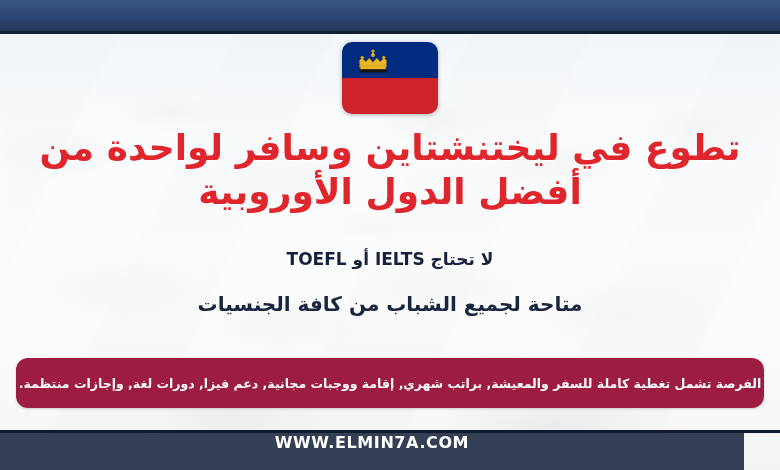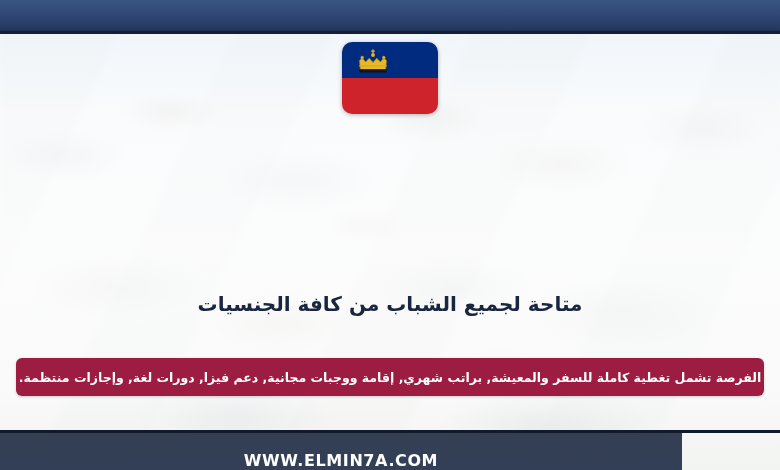--- a/index.html
+++ b/index.html
@@ -99,41 +99,41 @@
     font-weight:bold; font-size:17px; color:#16213e;
   }
   .sub2 {
     position:absolute; left:0; right:0; top:292px;
     direction:rtl; text-align:center;
     font-weight:bold; font-size:20px; color:#1a2540;
   }
 
   
   .benefits-bar {
-    position:absolute; left:16px; top:358px; width:748px; height:38px;
+    position:absolute; left:16px; top:358px; width:748px; height:50px;
     background:#9d1c41;
-    border-radius:6px;
+    border-radius:12px;
     display:flex; align-items:center; justify-content:center;
     box-shadow:0 1px 3px rgba(0,0,0,.18);
   }
   .benefits-text {
     direction:rtl; text-align:center;
     color:#ffffff; font-weight:bold; font-size:12.5px;
     padding:0 10px; white-space:nowrap;
   }
 
   
   .footer-rule {
     position:absolute; left:0; top:430px; width:780px; height:3px;
     background:#101a2c;
   }
   .footer-bar {
-    position:absolute; left:0; top:433px; width:682px; height:37px;
+    position:absolute; left:0; top:433px; width:744px; height:37px;
     background:linear-gradient(180deg, rgba(26,38,62,.88) 0%, rgba(30,44,70,.90) 100%);
-    display:flex; align-items:flex-end; justify-content:center;
+    display:flex; align-items:flex-start; justify-content:center;
   }
   .footer-text {
     color:#ffffff; font-weight:bold; font-size:16px; letter-spacing:.6px;
   }
 </style>
 </head>
 <body>
 
 <div class="poster">
 
@@ -154,21 +154,23 @@
         <path d="M3.5 11.5 L6.2 9.0 L9.6 13.0 L13.2 9.2 L17 13.4 L20.8 9.2 L24.4 13.0 L27.8 9.0 L30.5 11.5
                  L29.6 20.5 L4.4 20.5 Z" fill="#e8b828" stroke="#b8860b" stroke-width="0.7"></path>
         <circle cx="6.2" cy="8.6" r="1.5" fill="#e8b828" stroke="#b8860b" stroke-width="0.5"></circle>
         <circle cx="27.8" cy="8.6" r="1.5" fill="#e8b828" stroke="#b8860b" stroke-width="0.5"></circle>
         <rect x="3.2" y="20.3" width="27.6" height="3.3" rx="1.1" fill="#151515"></rect>
         <rect x="3.2" y="16.0" width="27.6" height="1.6" fill="#d8a71f" opacity=".75"></rect>
       </svg>
     </div>
   </div>
 
+  <div class="headline">تطوع في ليختنشتاين وسافر لواحدة من أفضل الدول الأوروبية</div>
 
+  <div class="sub1">لا تحتاج IELTS أو TOEFL</div>
   <div class="sub2">متاحة لجميع الشباب من كافة الجنسيات</div>
 
   <div class="benefits-bar">
     <span class="benefits-text">الفرصة تشمل تغطية كاملة للسفر والمعيشة, براتب شهري, إقامة ووجبات مجانية, دعم فيزا, دورات لغة, وإجازات منتظمة.</span>
   </div>
 
   <div class="footer-rule"></div>
   <div class="footer-bar">
     <span class="footer-text">WWW.ELMIN7A.COM</span>
   </div>

